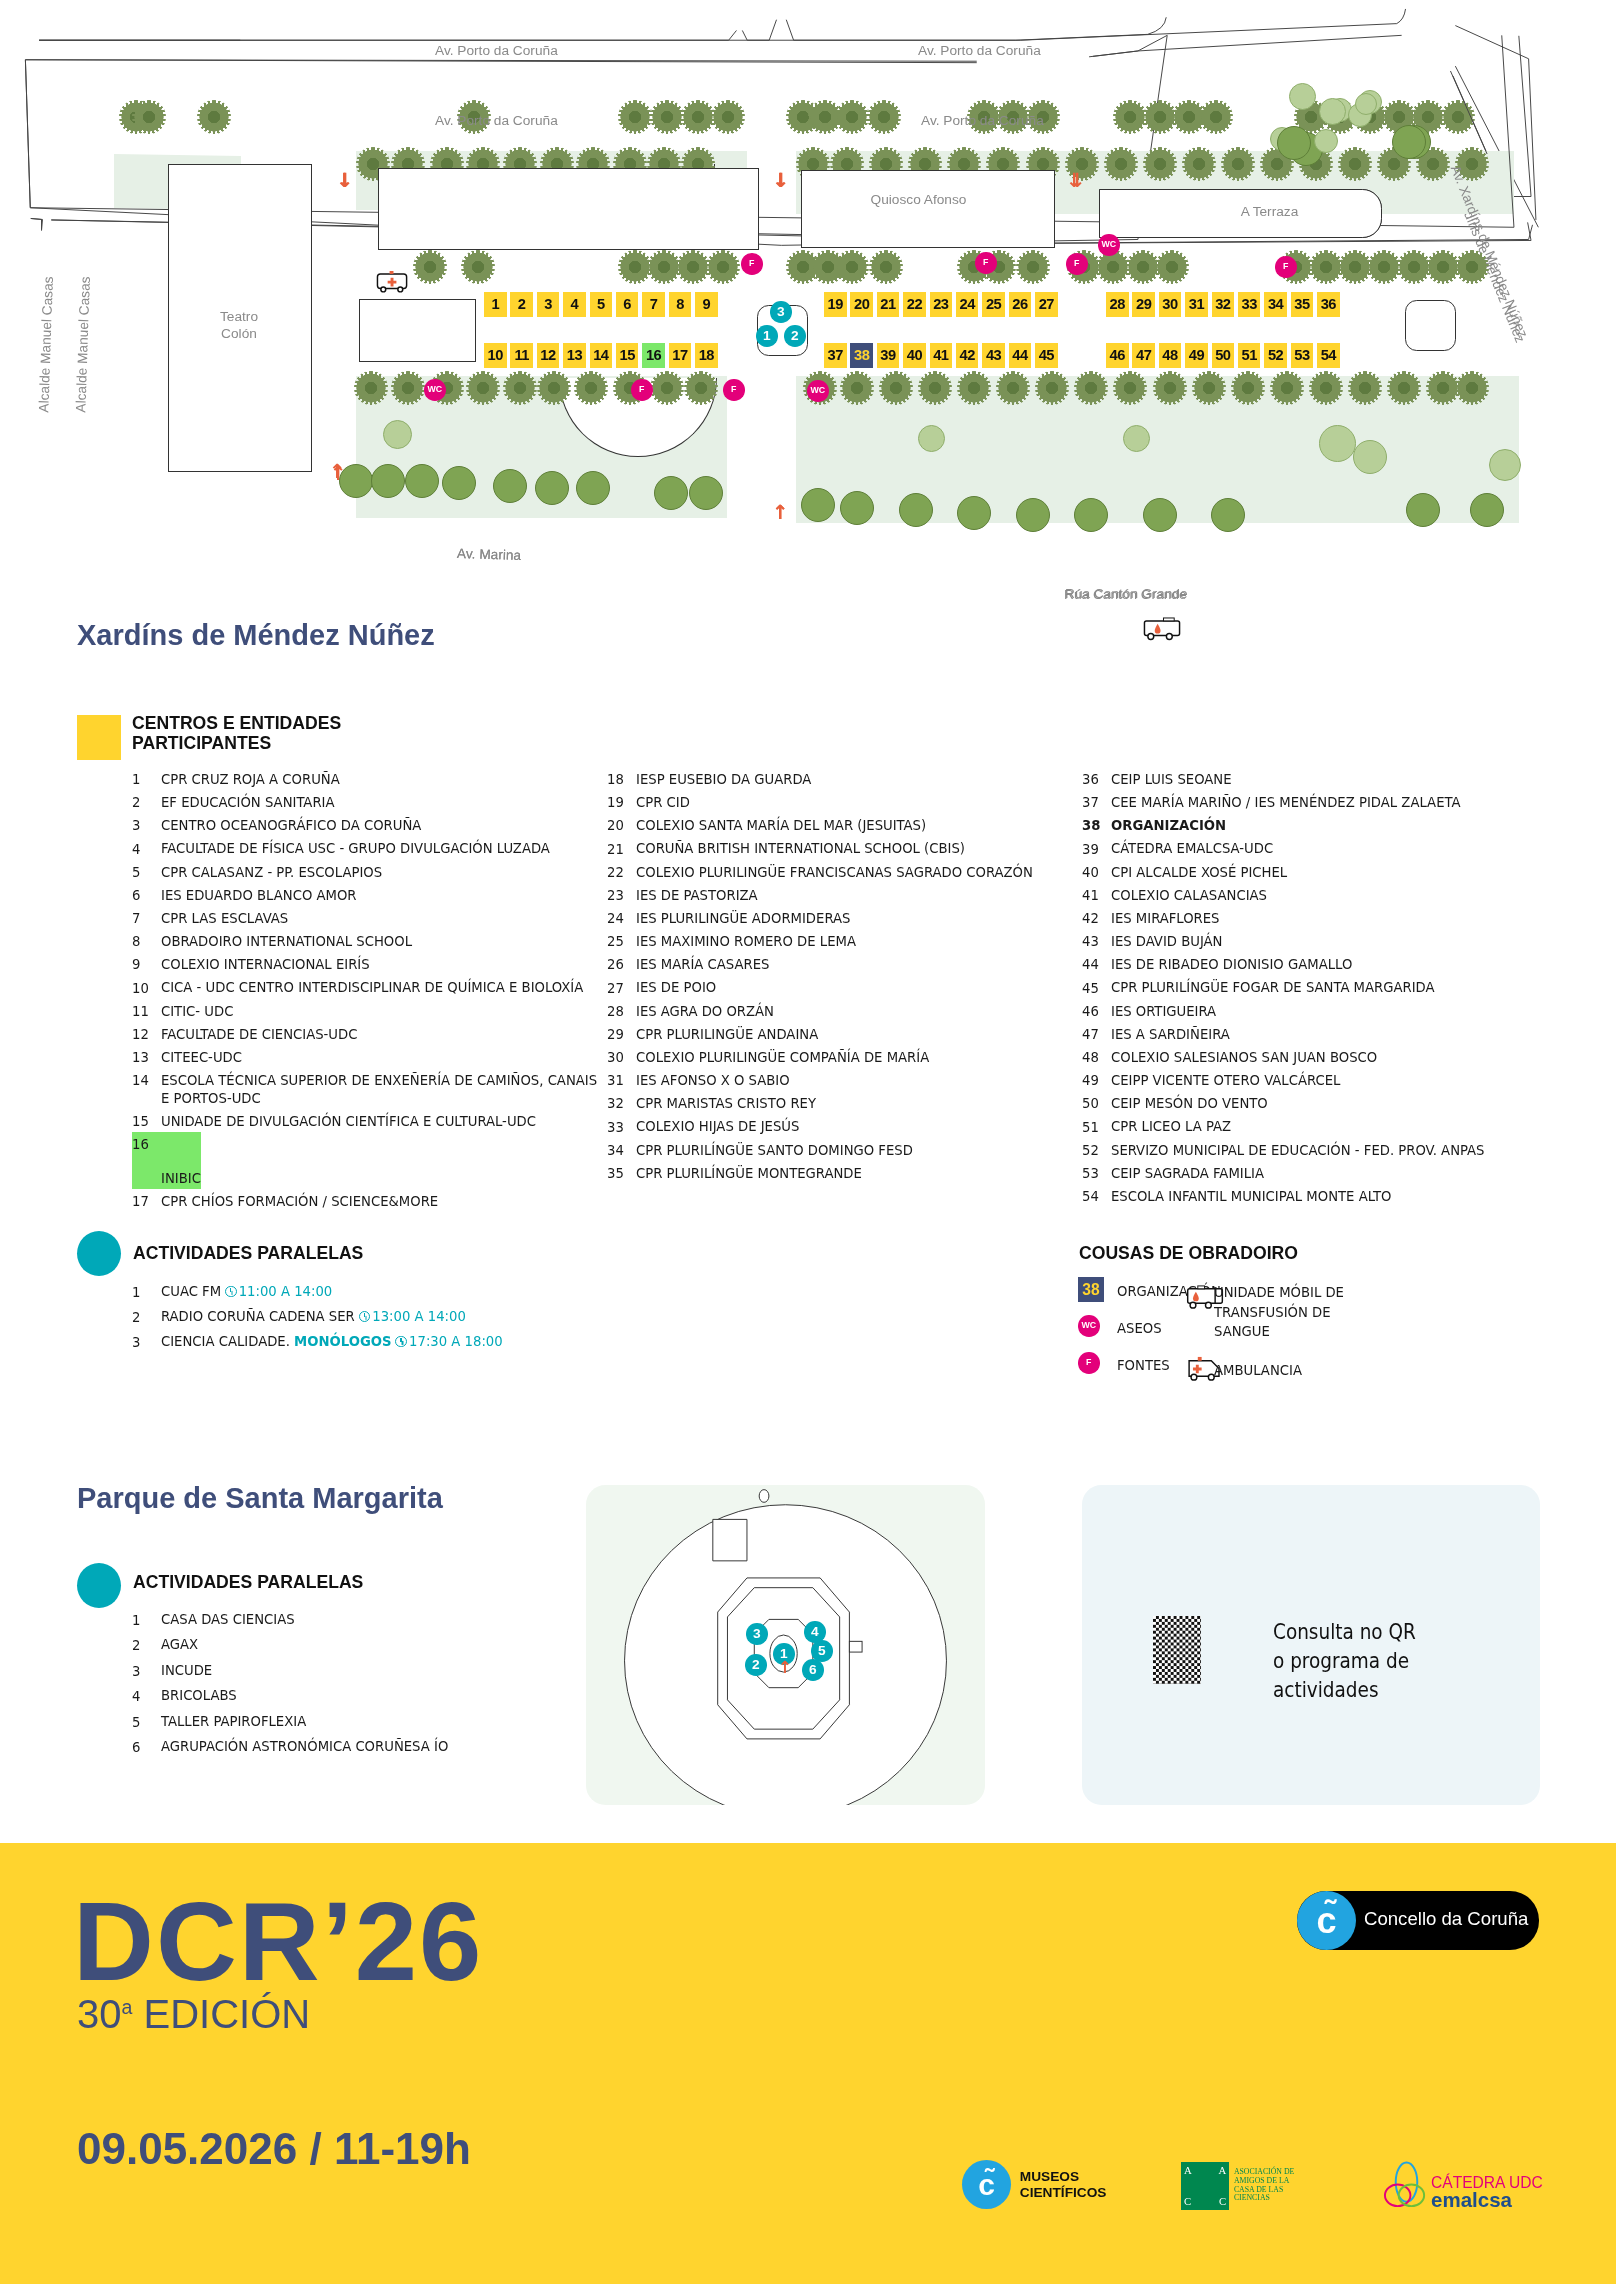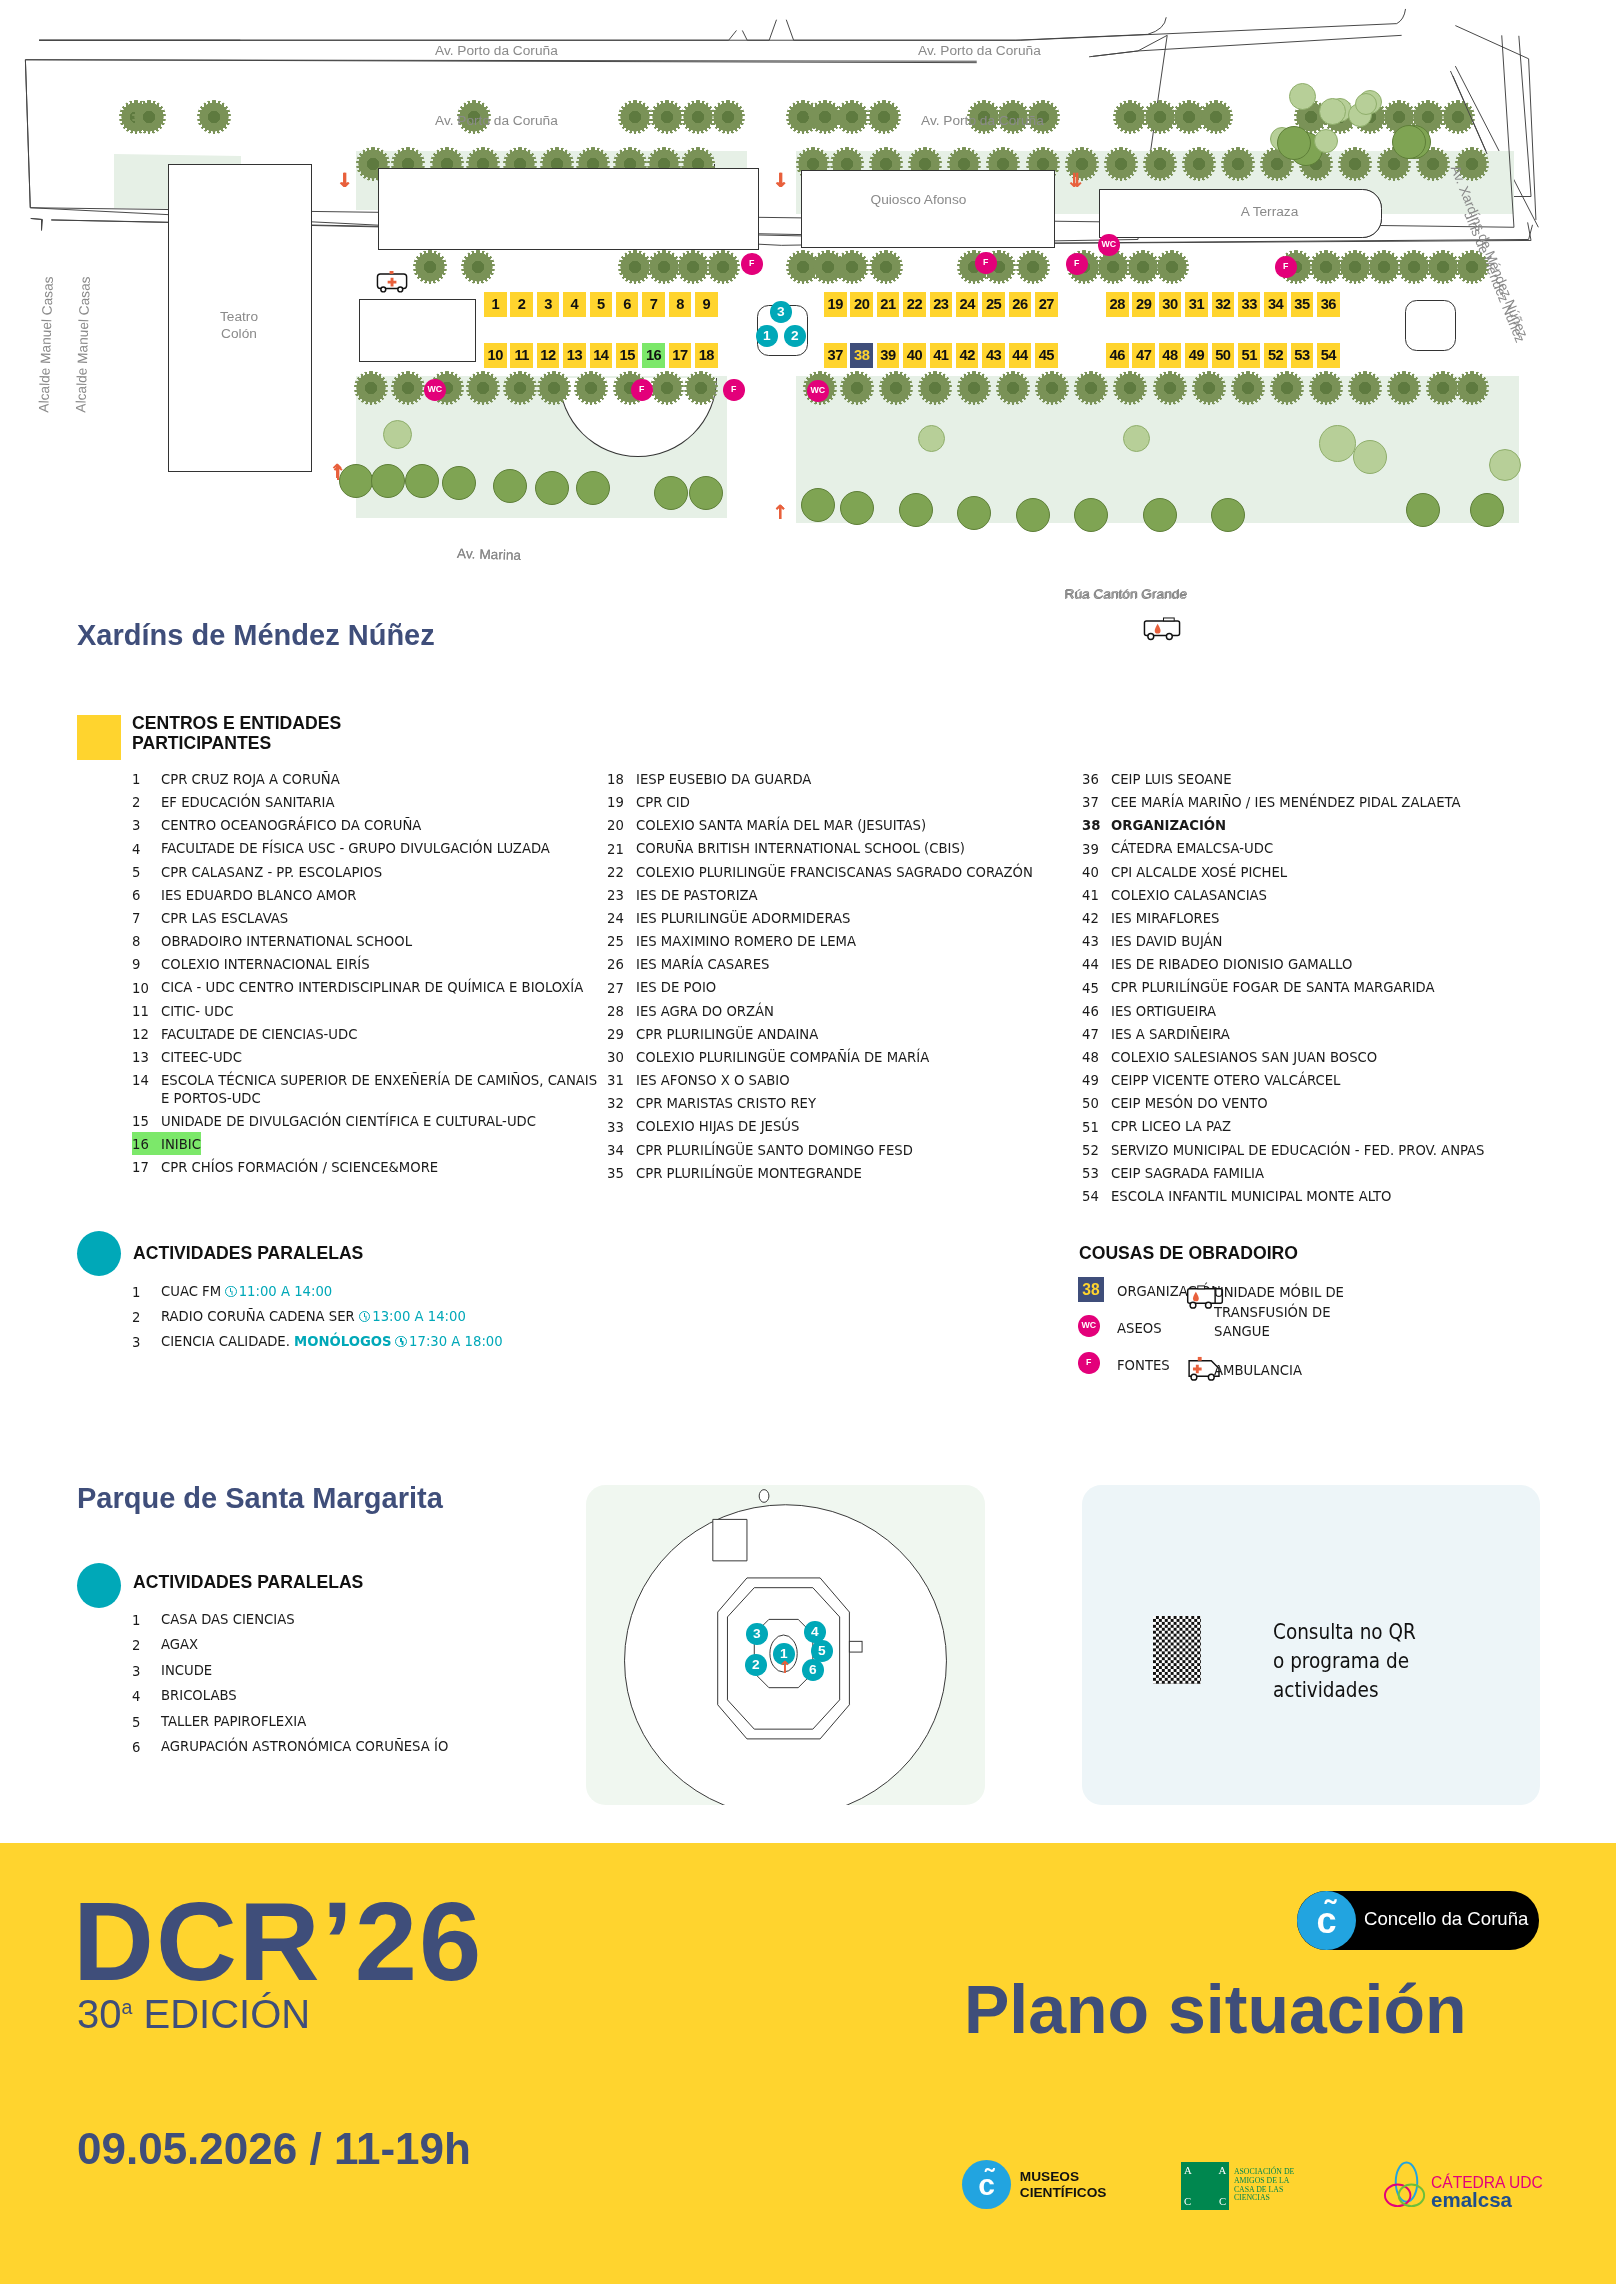--- a/index.html
+++ b/index.html
@@ -440,21 +440,21 @@
   <li>
       <span class="n">14</span>
       <span class="t">ESCOLA TÉCNICA SUPERIOR DE ENXEÑERÍA DE CAMIÑOS, CANAIS E PORTOS-UDC</span>
     </li>
   <li>
       <span class="n">15</span>
       <span class="t">UNIDADE DE DIVULGACIÓN CIENTÍFICA E CULTURAL-UDC</span>
     </li>
   <li class="hl">
       <span class="n">16</span>
-      <span class="t" style="flex:none;">INIBIC</span>
+      <span class="t" style="flex:none;margin-top:34px;">INIBIC</span>
     </li>
   <li>
       <span class="n">17</span>
       <span class="t">CPR CHÍOS FORMACIÓN /  SCIENCE&amp;MORE</span>
     </li>
 </ul>
 
 <ul class="list" style="left:607px;top:767px;width:430px;">
   <li>
       <span class="n">18</span>
@@ -716,21 +716,20 @@
     <span>30</span><sup style="font-size:19.5px;">a</sup>
     <span>EDICIÓN</span>
   </div>
   <div class="abs" style="left:77px;top:281px;font-family:'Liberation Sans',sans-serif;font-weight:bold;font-size:44px;line-height:49px;color:#3F4E7A;white-space:nowrap;">09.05.2026 / 11-19h</div>
 
   <div class="abs" style="left:1297px;top:48px;width:242px;height:59px;border-radius:29px;background:#000;">
     <div class="abs" style="left:0;top:0;width:59px;height:59px;border-radius:50%;background:#22A4E0;color:#fff;font-family:'Liberation Sans',sans-serif;font-weight:bold;font-size:36px;text-align:center;line-height:59px;">c̃</div>
     <span class="abs" style="left:67px;top:16.6px;color:#fff;font-family:'Liberation Sans',sans-serif;font-size:18.6px;white-space:nowrap;">Concello da Coruña</span>
   </div>
 
-  <div class="abs" style="left:964px;top:127px;font-family:'Liberation Sans',sans-serif;font-weight:bold;font-size:68px;line-height:78px;color:#3F4E7A;white-space:nowrap;">Plano situación</div>
 
   <div class="abs" style="left:962px;top:317px;height:49px;display:flex;align-items:center;">
     <div style="width:49px;height:49px;border-radius:50%;background:#22A4E0;color:#fff;font-family:'Liberation Sans',sans-serif;font-weight:bold;font-size:30px;text-align:center;line-height:49px;">c̃</div>
     <div style="margin-left:8.8px;font-family:'Liberation Sans',sans-serif;font-weight:bold;font-size:13.7px;line-height:15.6px;color:#111;white-space:pre-line;">MUSEOS
 CIENTÍFICOS</div>
   </div>
   <div class="abs" style="left:1181px;top:318px;height:49px;display:flex;align-items:center;">
     <div style="width:48px;height:48px;background:#00874F;color:#fff;font-family:'Liberation Serif',serif;font-size:10.7px;display:grid;grid-template-columns:1fr 1fr;align-content:space-between;padding:2.9px;box-sizing:border-box;">
       <span>A</span>
         <span style="text-align:right">A</span>

